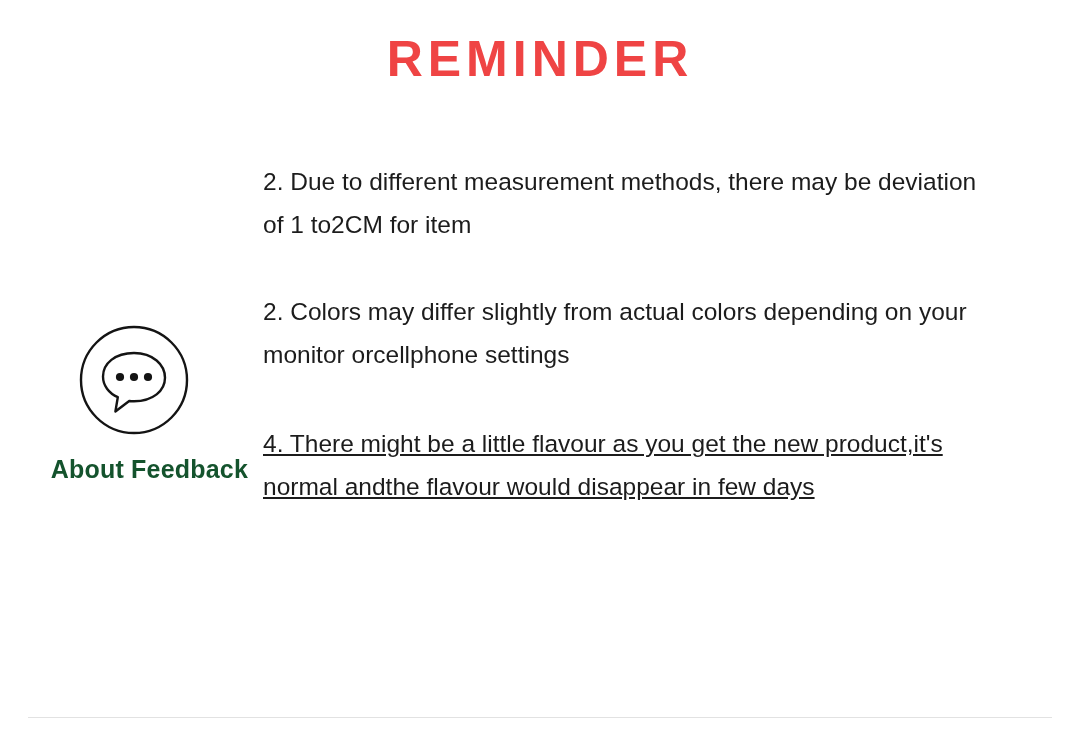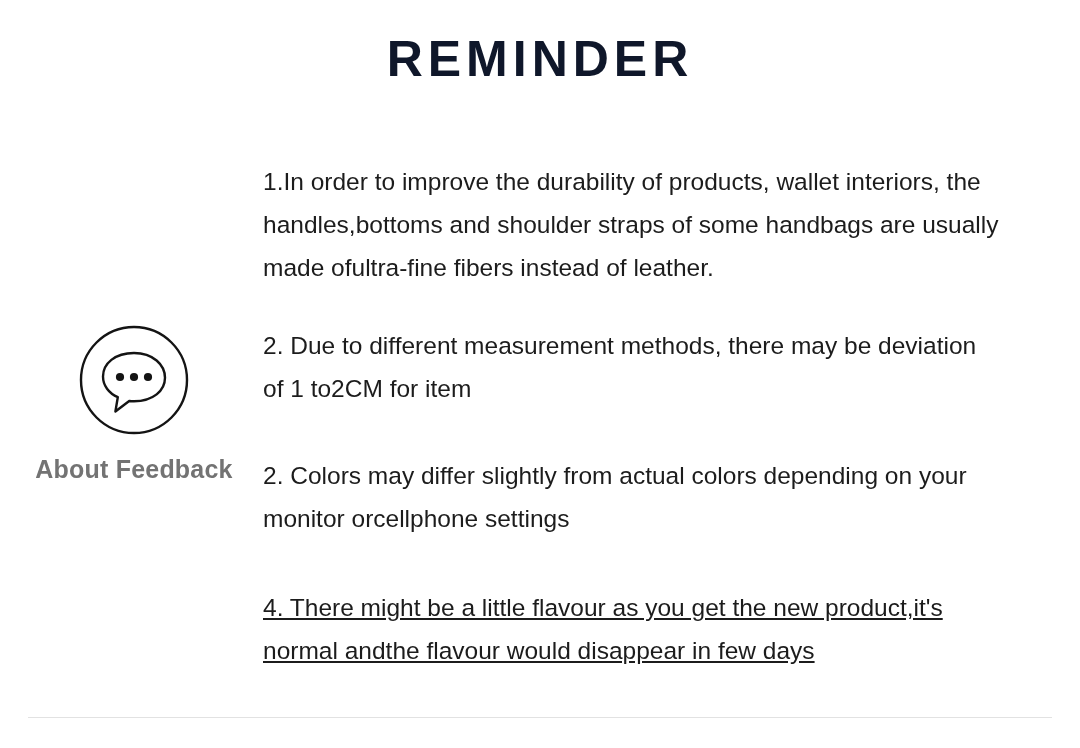--- a/index.html
+++ b/index.html
@@ -25,21 +25,21 @@
 
   .title {
     position: absolute;
     top: 32px;
     left: 0;
     width: 1080px;
     text-align: center;
     font-size: 50px;
     font-weight: 700;
     letter-spacing: 5px;
-    color: #0f172a;
+    color: #ef4444;
     line-height: 1.1;
   }
 
   .feedback-block {
     position: absolute;
     left: 20px;
     top: 325px;
     width: 228px;
     text-align: center;
   }
@@ -48,22 +48,23 @@
     width: 110px;
     height: 110px;
     margin: 0 auto;
     display: block;
   }
 
   .feedback-label {
     margin-top: 20px;
     font-size: 25px;
     font-weight: 700;
-    color: #737373;
+    color: #14532d;
     letter-spacing: 0.2px;
+    text-align: right;
   }
 
   .notes {
     position: absolute;
     left: 263px;
     top: 160px;
     width: 800px;
   }
 
   .note {
@@ -112,23 +113,20 @@
                  C86 39.8 74 28 55 28 Z" fill="none" stroke="#141414" stroke-width="2.4" stroke-linejoin="round"></path>
         <circle cx="41" cy="52" r="4.1" fill="#141414"></circle>
         <circle cx="55" cy="52" r="4.1" fill="#141414"></circle>
         <circle cx="69" cy="52" r="4.1" fill="#141414"></circle>
       </svg>
     </span>
     <div class="feedback-label">About Feedback</div>
   </div>
 
   <div class="notes">
-    <p class="note first n1">1.In order to improve the durability of products, wallet interiors, the
- handles,bottoms and shoulder straps of some handbags are usually
- made ofultra-fine fibers instead of leather.</p>
     <p class="note n2">2. Due to different measurement methods, there may be deviation
 of 1 to2CM for item</p>
     <p class="note n3">2. Colors may differ slightly from actual colors depending on your
 monitor orcellphone settings</p>
     <p class="note n4">4. There might be a little flavour as you get the new product,it's
 normal andthe flavour would disappear in few days</p>
   </div>
 
   <div class="bottom-rule"></div>
 

